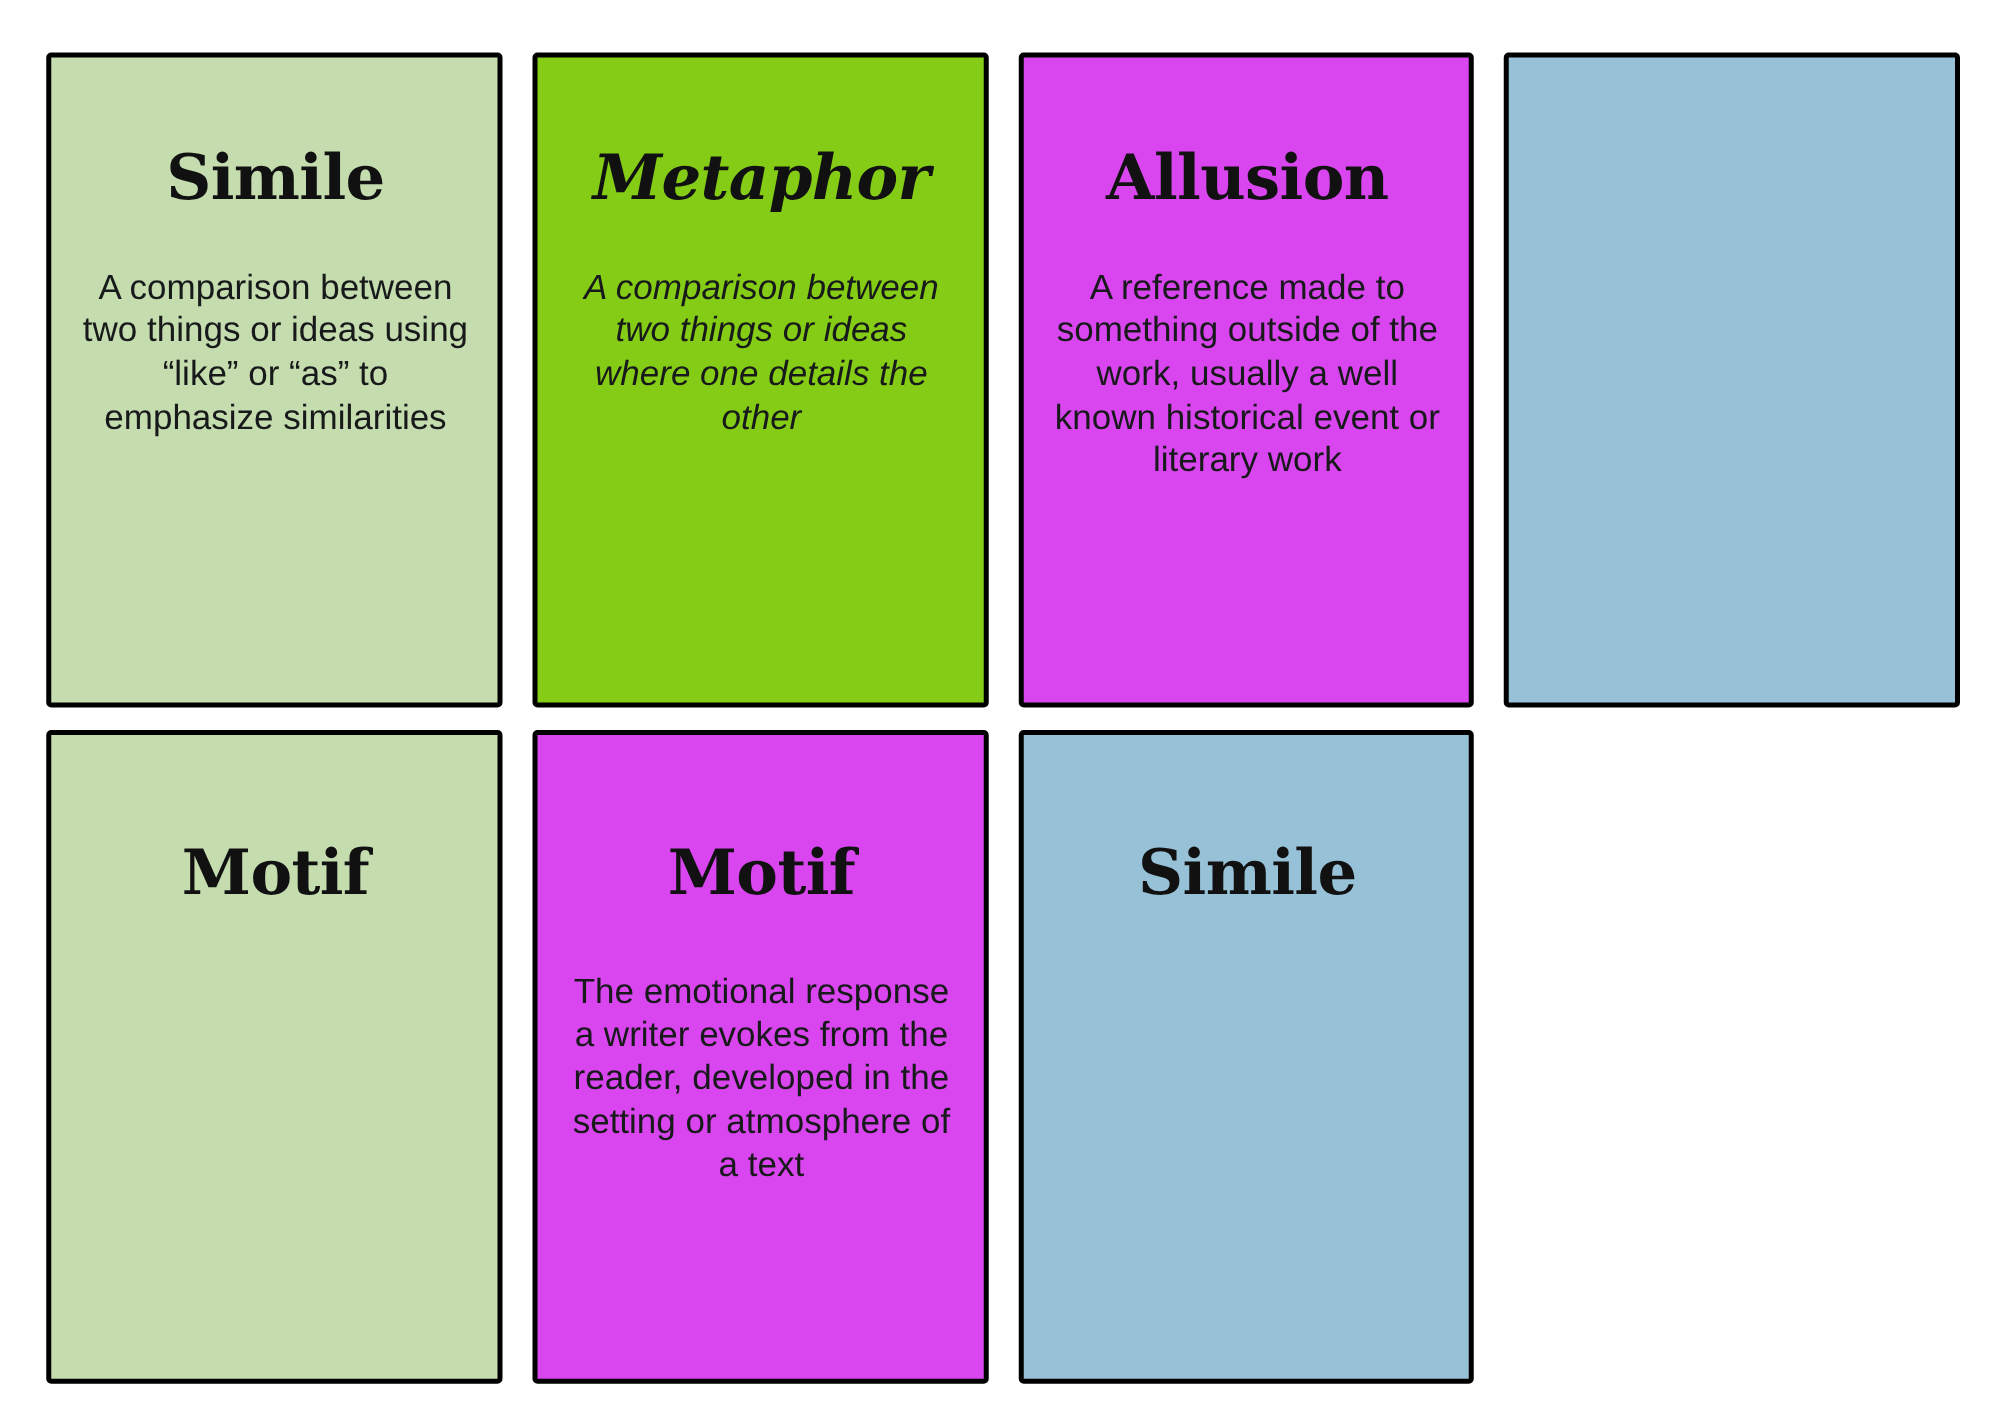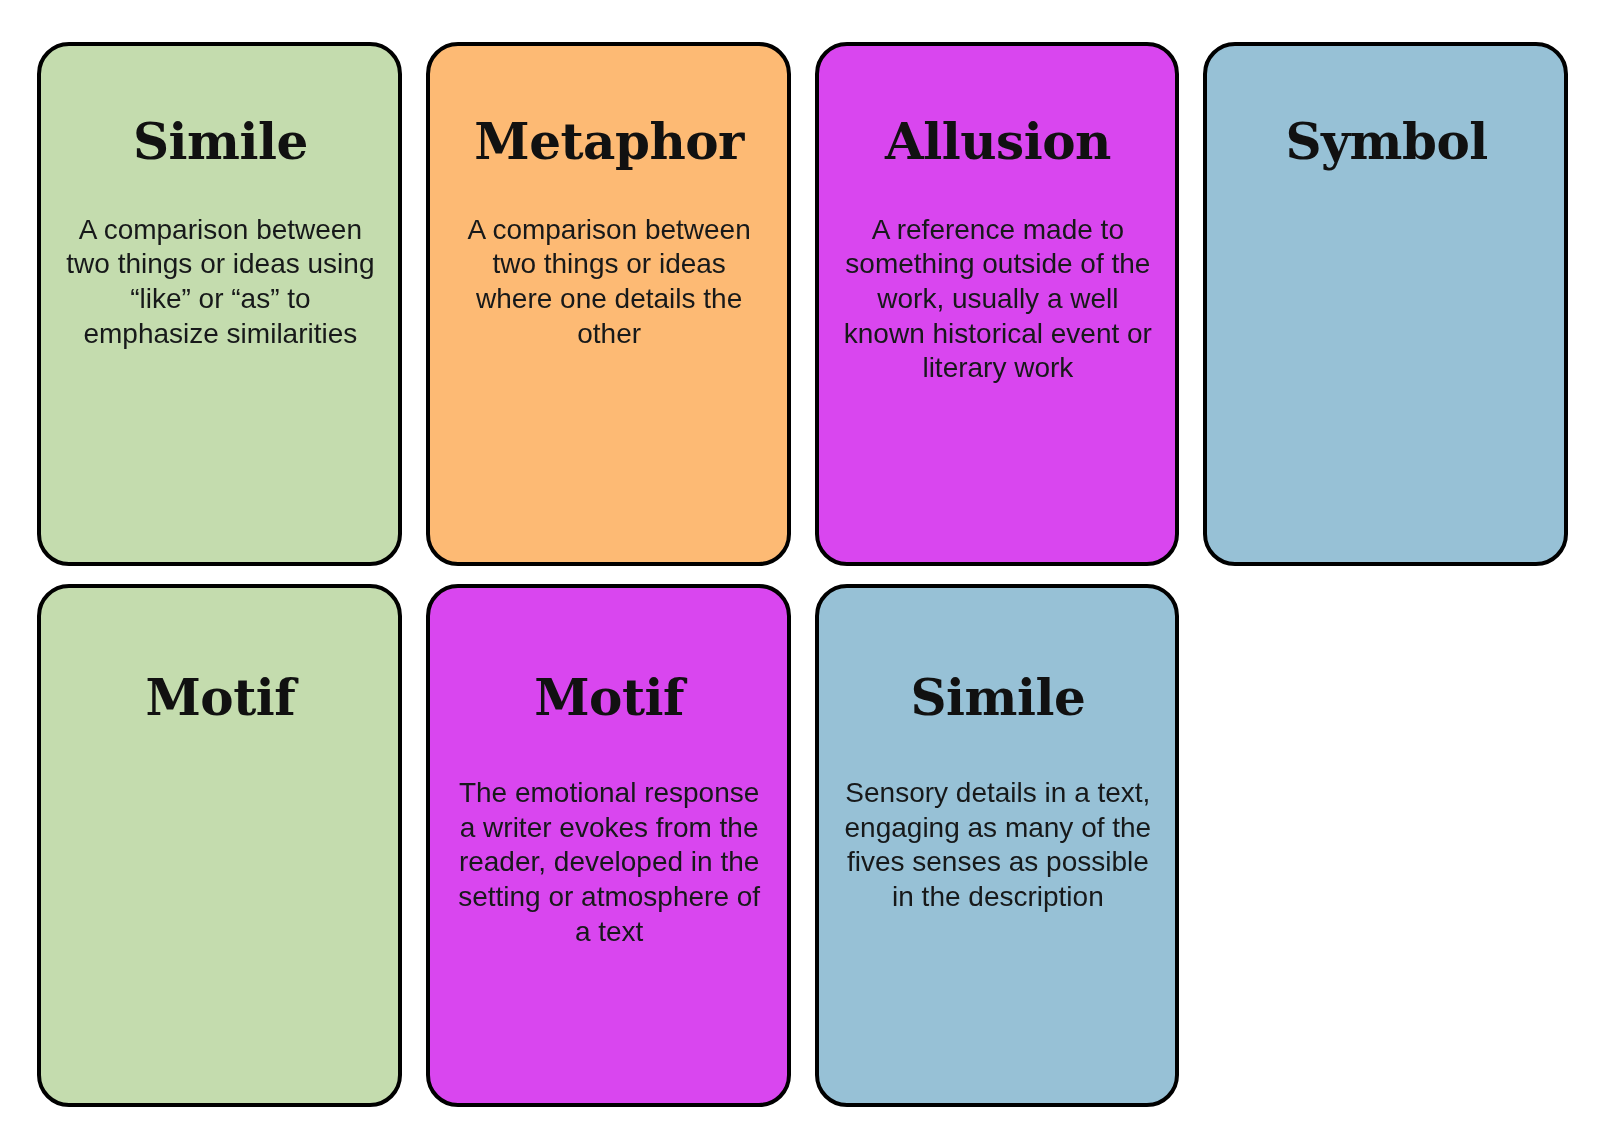--- a/index.html
+++ b/index.html
@@ -21,30 +21,30 @@
     padding: 42px 32px 24px 37px;
     display: grid;
     grid-template-columns: repeat(4, 1fr);
     grid-template-rows: repeat(2, 1fr);
     column-gap: 24px;
     row-gap: 18px;
   }
   .card {
     position: relative;
     border: 4px solid #000000;
-    border-radius: 32px;
+    border-radius: 4px;
     box-sizing: border-box;
     display: flex;
     flex-direction: column;
     align-items: center;
     padding: 14px 22px 14px 24px;
     overflow: hidden;
   }
   .card.green  { background: #c4dcae; }
-  .card.yellow { background: #fdba74; }
+  .card.yellow { background: #84cc16; font-style: italic; }
   .card.pink   { background: #d946ef; }
   .card.blue   { background: #97c1d6; }
 
   .card-title {
     font-family: "DejaVu Serif", serif;
     font-weight: 700;
     font-size: 50px;
     line-height: 1.05;
     letter-spacing: -0.5px;
     color: #111111;
@@ -84,31 +84,29 @@
     <h2 class="card-title">Metaphor</h2>
     <p class="card-desc">A comparison between two things or ideas where one details the other</p>
   </div>
 
   <div class="card pink row-1">
     <h2 class="card-title">Allusion</h2>
     <p class="card-desc">A reference made to something outside of the work, usually a well known historical event or literary work</p>
   </div>
 
   <div class="card blue row-1">
-    <h2 class="card-title">Symbol</h2>
   </div>
 
   <div class="card green row-2">
     <h2 class="card-title">Motif</h2>
   </div>
 
 
   <div class="card pink row-2">
     <h2 class="card-title">Motif</h2>
     <p class="card-desc">The emotional response a writer evokes from the reader, developed in the setting or atmosphere of a text</p>
   </div>
 
   <div class="card blue row-2">
     <h2 class="card-title">Simile</h2>
-    <p class="card-desc">Sensory details in a text, engaging as many of the fives senses as possible in the description</p>
   </div>
 
 </div>
 
 </body></html>

